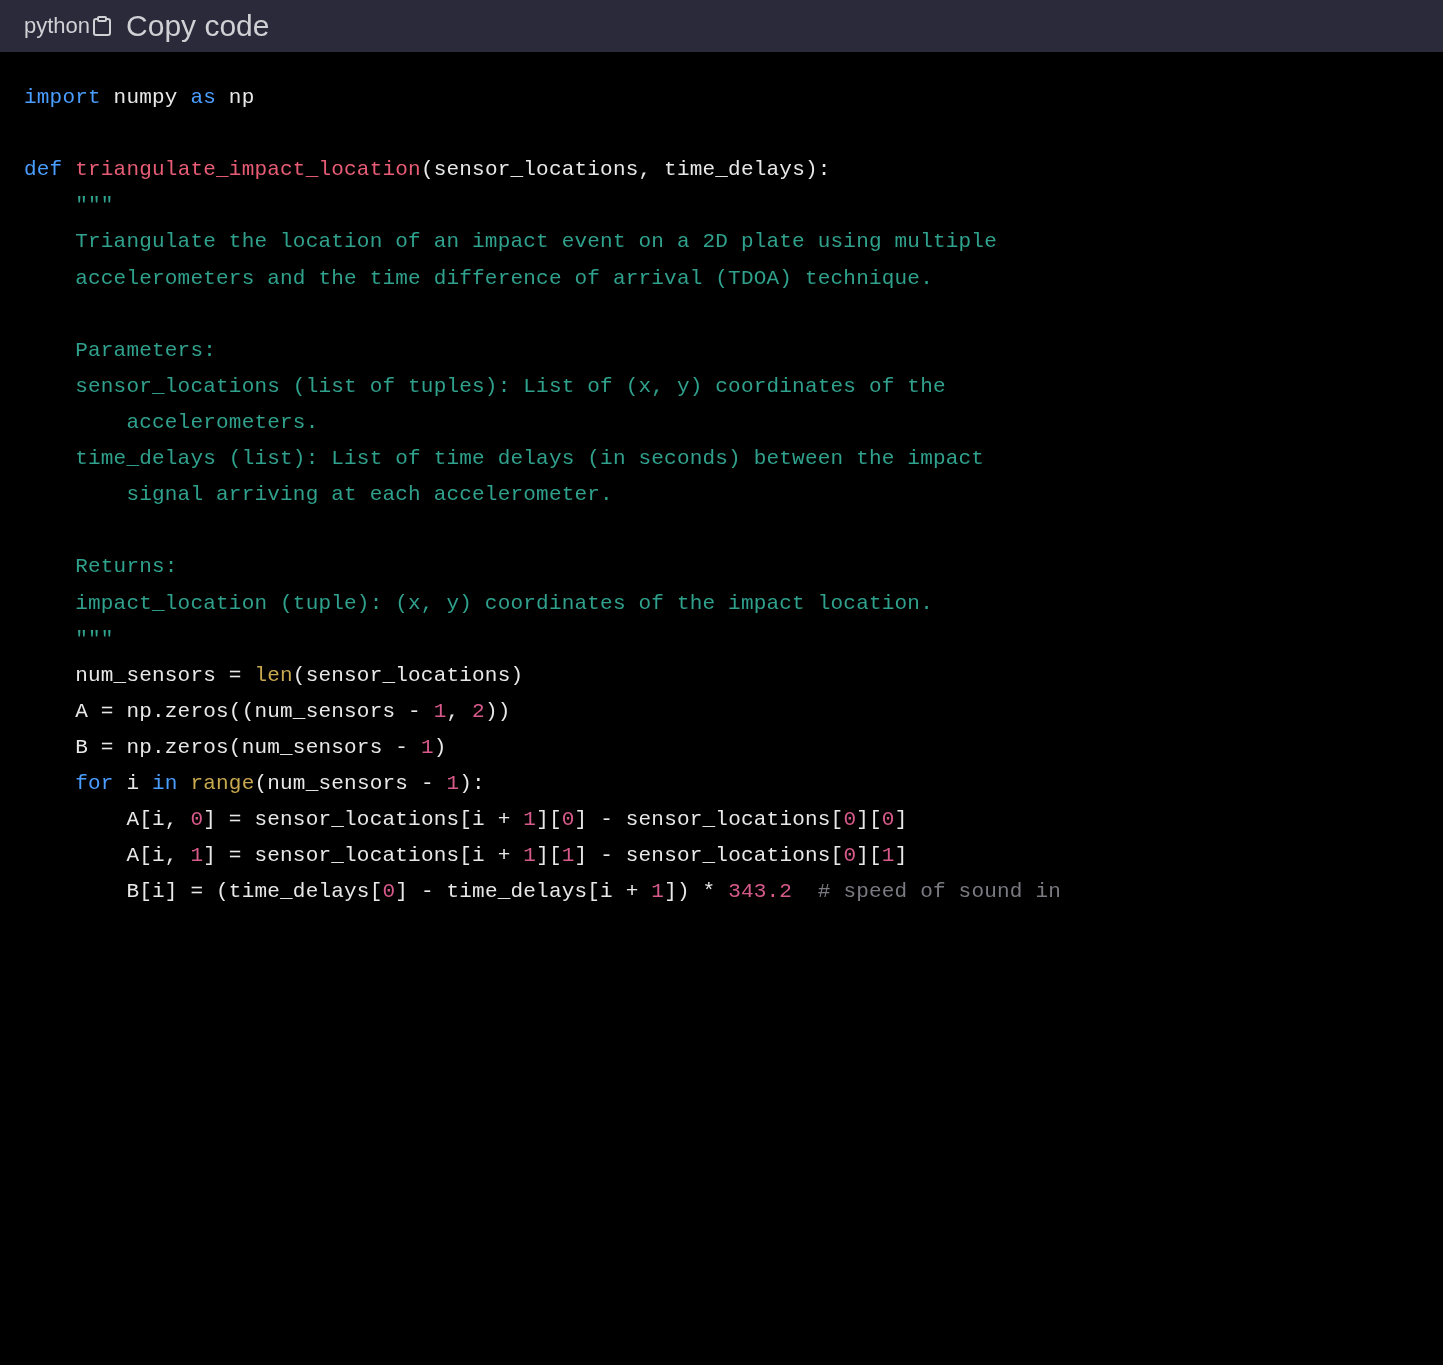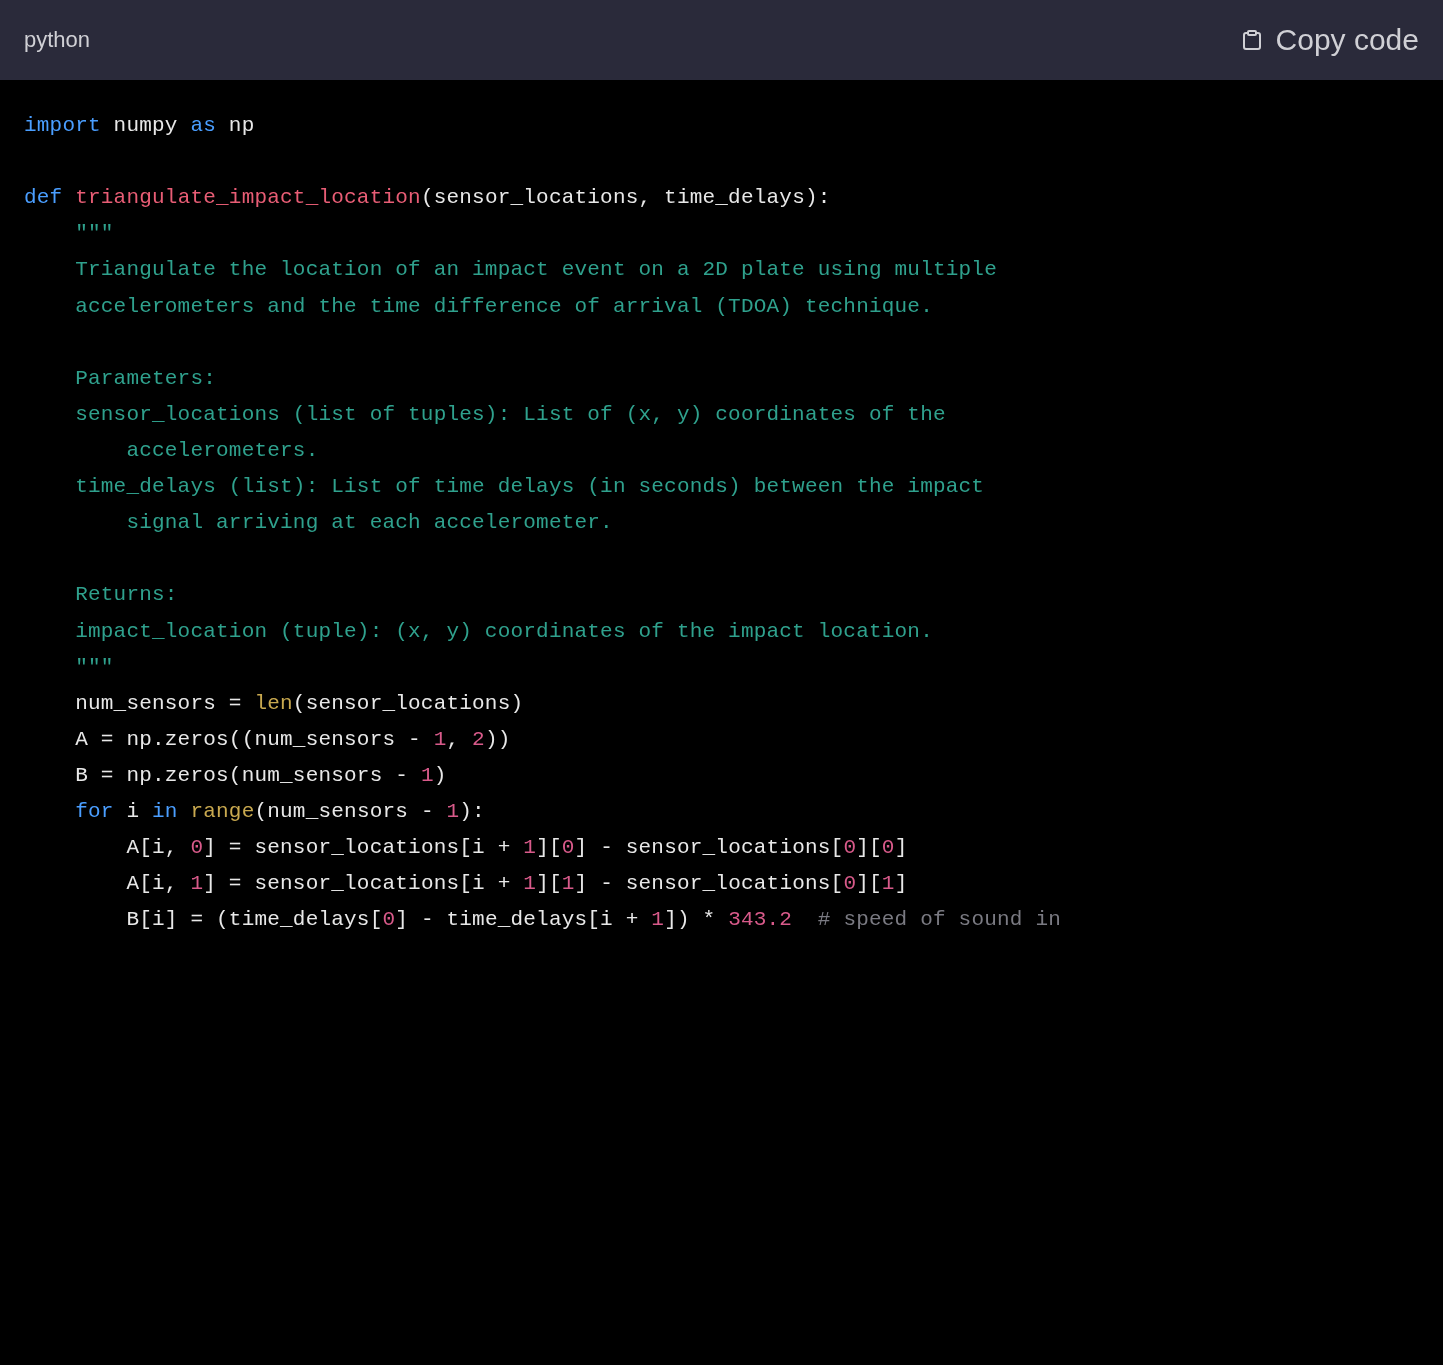--- a/index.html
+++ b/index.html
@@ -7,24 +7,24 @@
       font-family: ui-monospace, 'SF Mono', Consolas, 'Liberation Mono', Menlo, monospace;
       background: #000;
       color: #e8e8e8;
       width: 1443px;
       height: 1365px;
       overflow: hidden;
     }
     .header {
       background: #2a2a3a;
       display: flex;
-      justify-content: space-between;
+      justify-content: flex-start;
       align-items: center;
       padding: 14px 24px;
-      height: 80px;
+      height: 52px;
     }
     .lang-label {
       color: #d0d0d5;
       font-size: 22px;
       font-family: -apple-system, BlinkMacSystemFont, 'Segoe UI', sans-serif;
     }
     .copy-btn {
       display: flex;
       align-items: center;
       gap: 12px;

